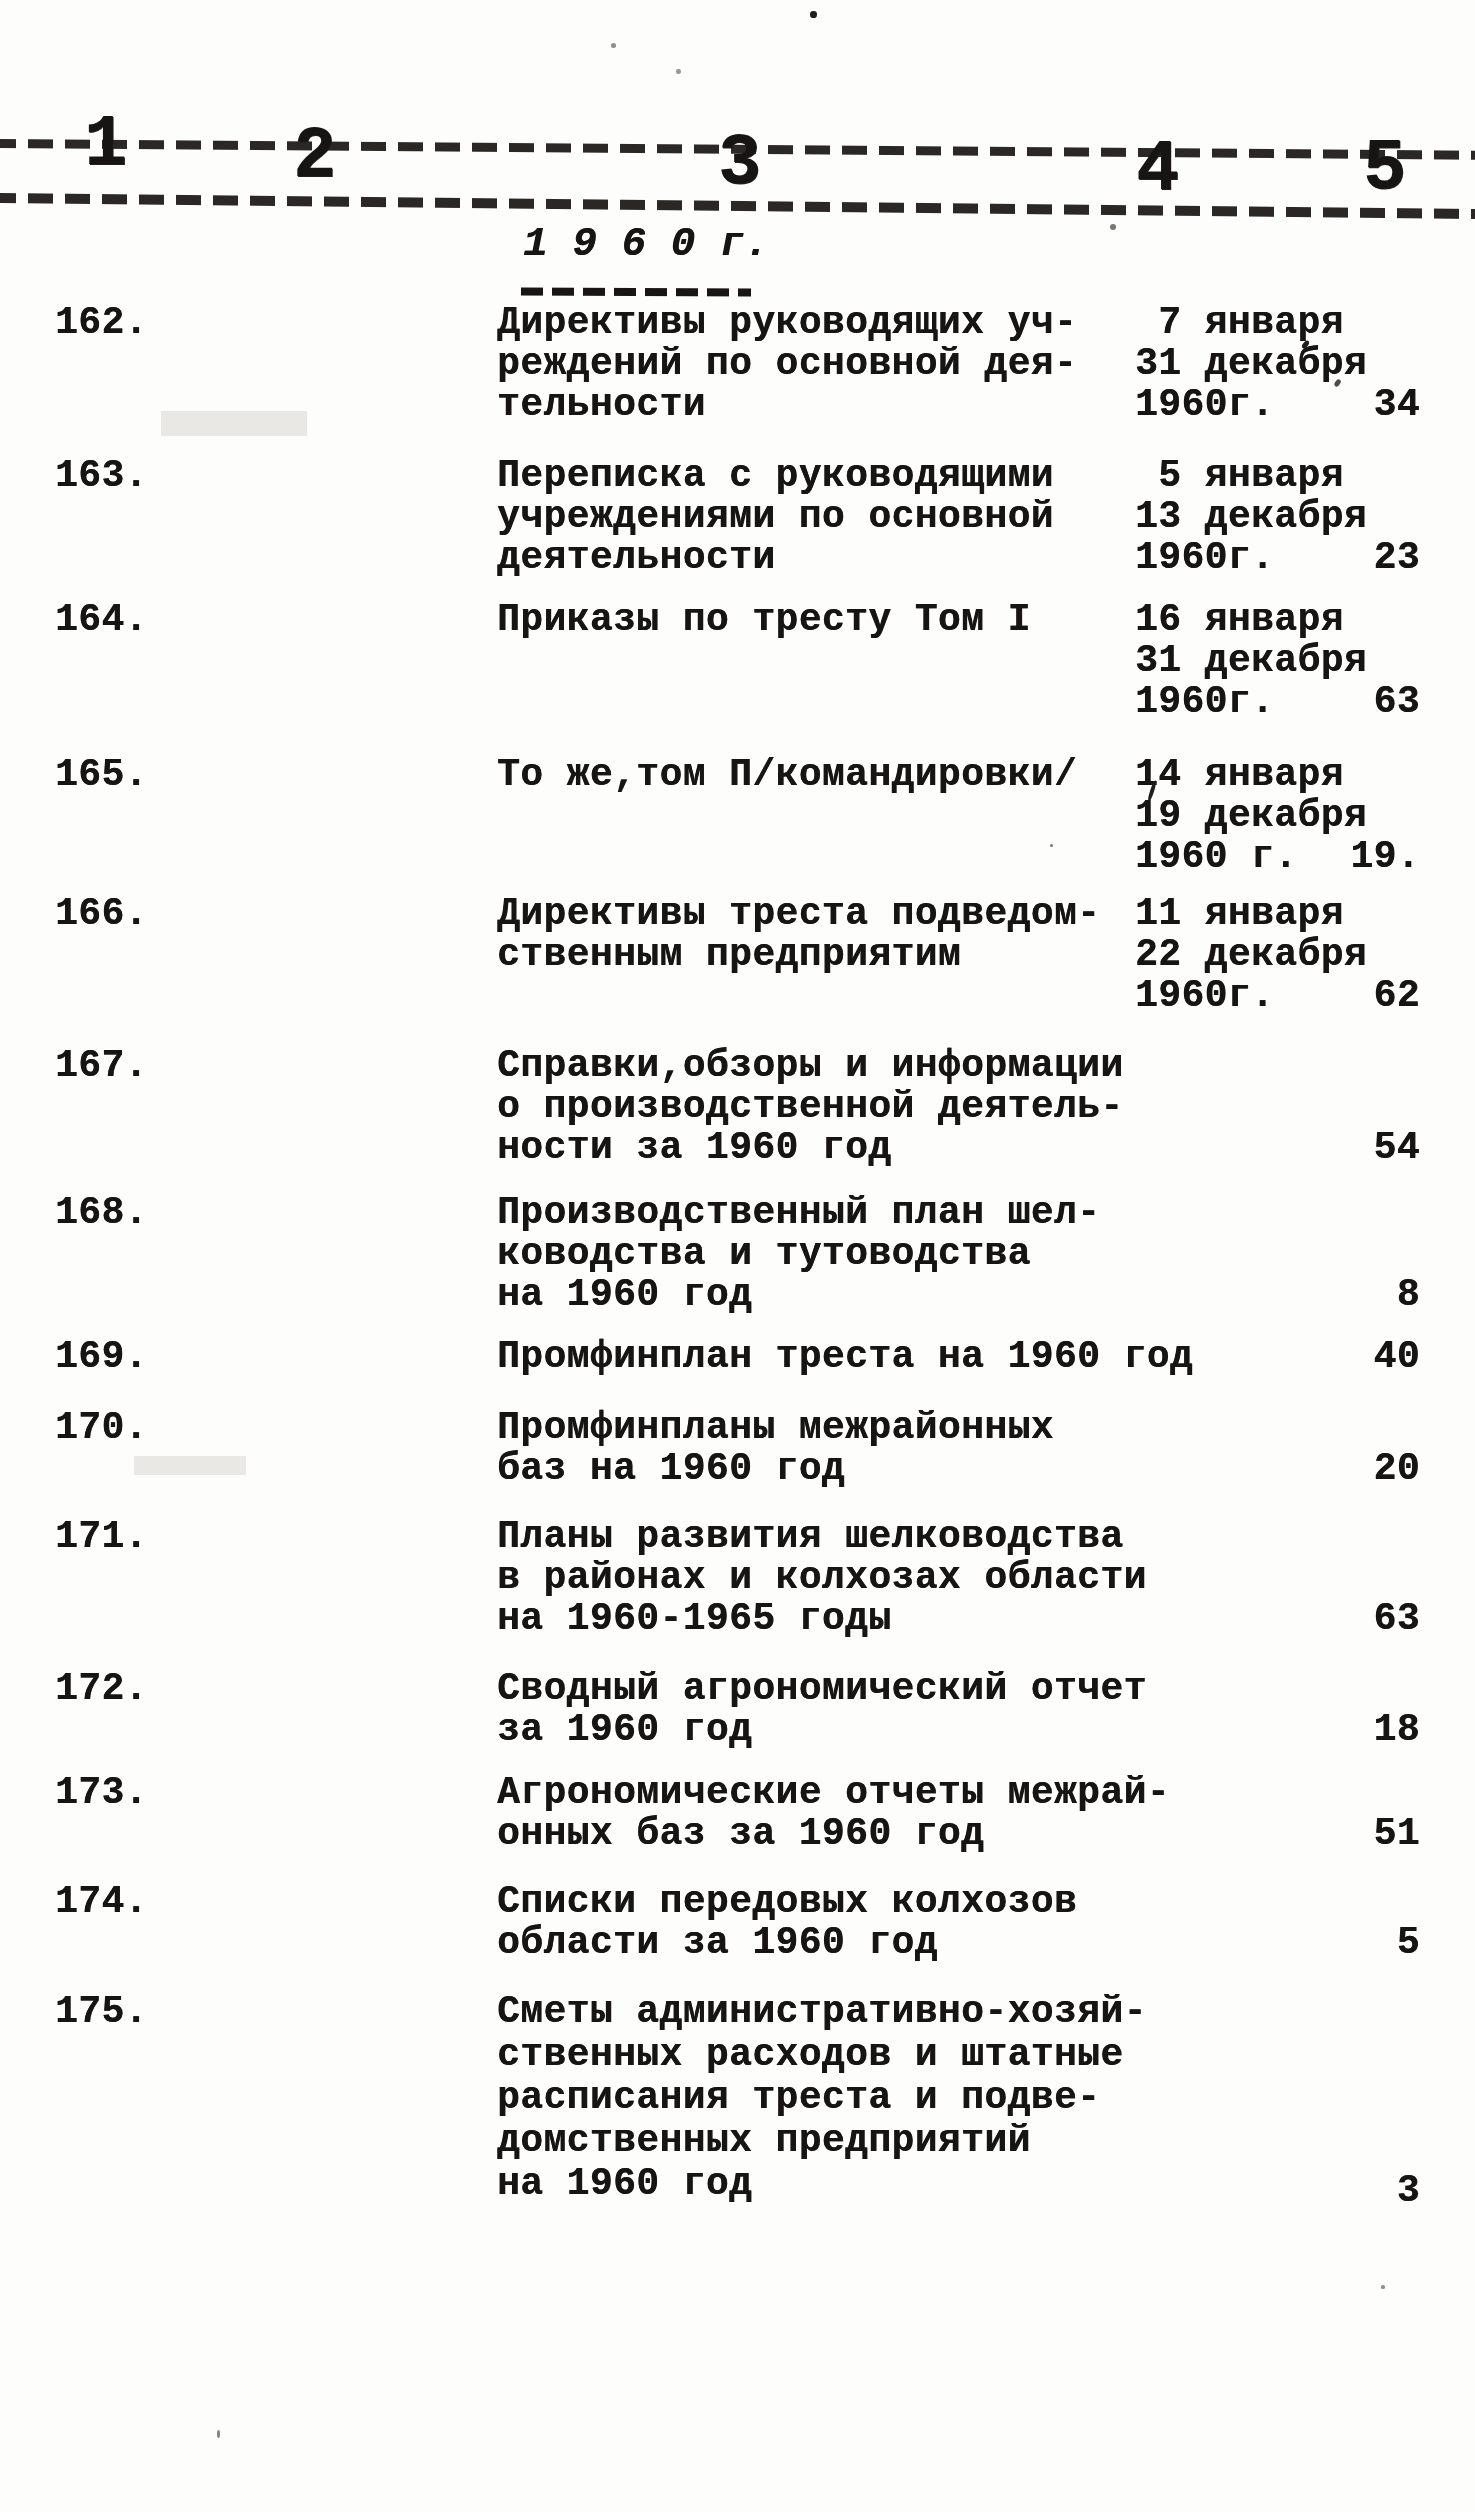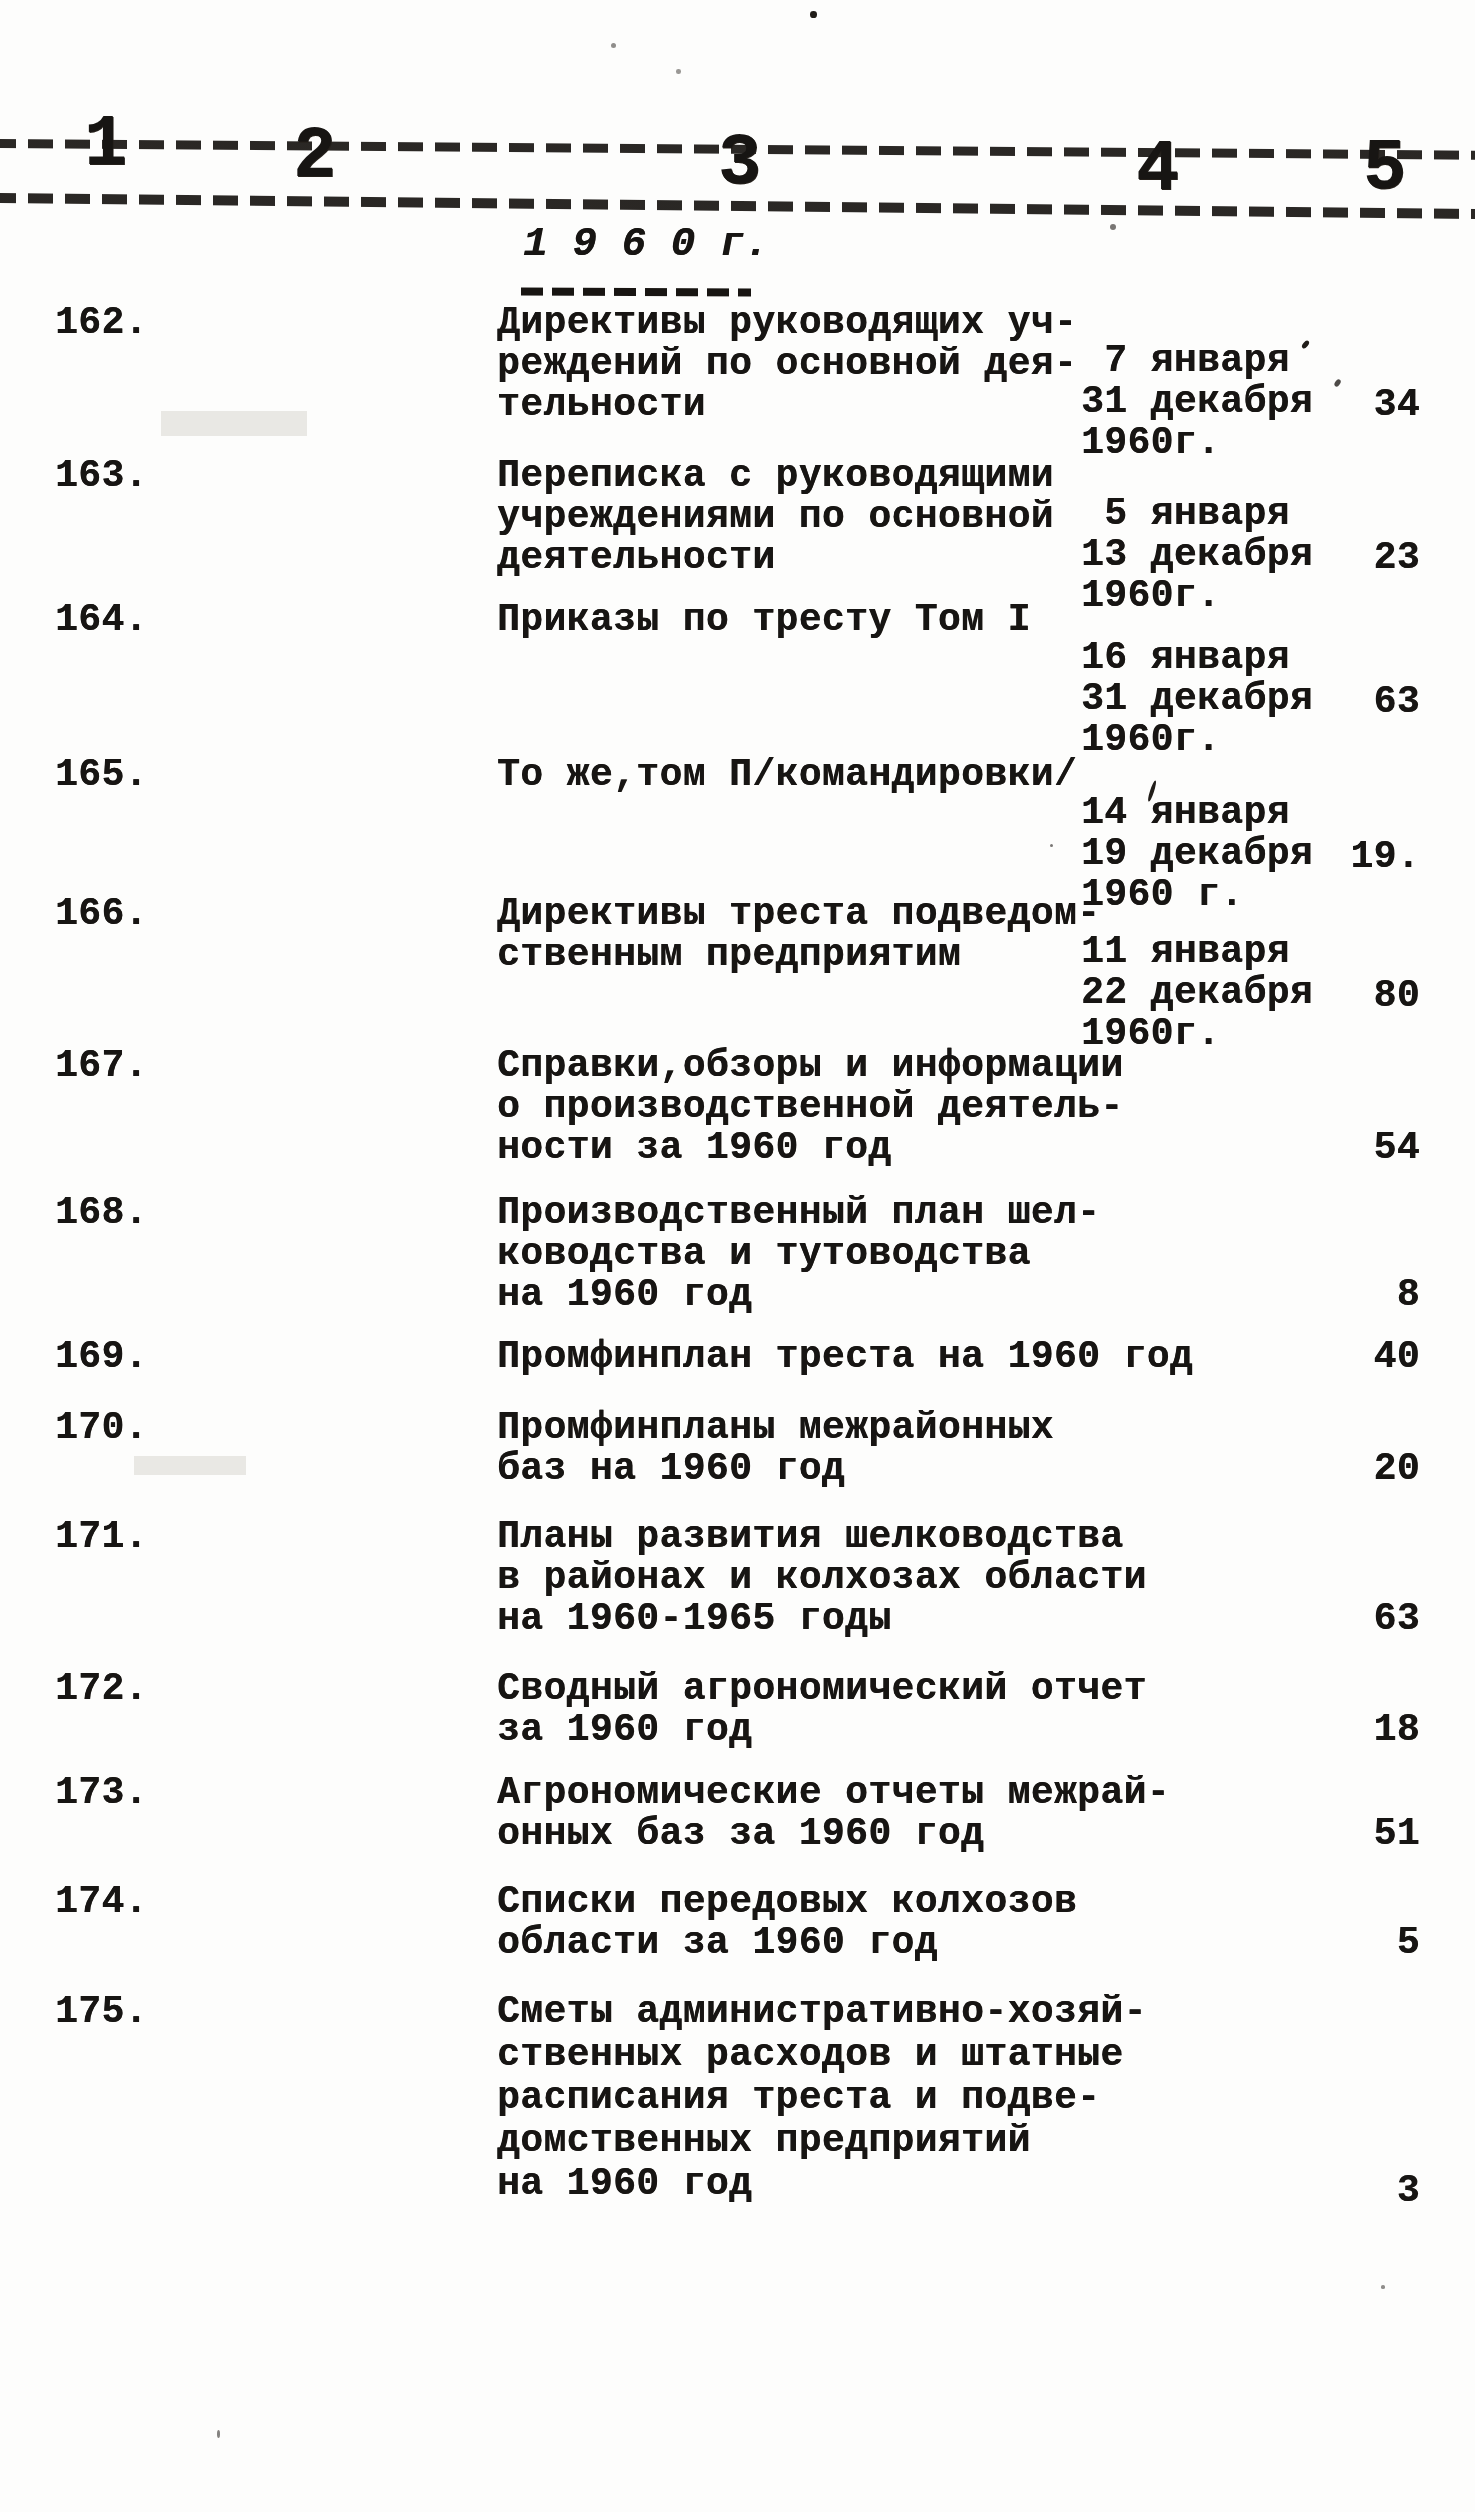--- a/index.html
+++ b/index.html
@@ -46,21 +46,21 @@
   
   .row{position:absolute;left:0;width:1475px;}
   .cell{
     position:absolute;top:0;
     font-size:38px;line-height:41px;white-space:pre;
     text-shadow:0.4px 0.4px 0 #241f1a;
     letter-spacing:0.4px;
   }
   .num{left:55px;}
   .desc{left:473px;margin-left:24px;}
-  .dates{left:1081px;margin-top:38px;}
+  .dates{left:1135px;}
   .sheets{left:1308px;width:112px;text-align:right;}
   .row.tall .cell{line-height:43px;}
   
   .speck{position:absolute;background:#211d19;border-radius:50%;}
   .blotch{position:absolute;background:#e9e8e4;}
 </style>
 </head>
 <body>
 
 <div class="page">
@@ -116,21 +116,21 @@
     <span class="cell sheets" style="top:82px">19.</span>
   </div>
 
   <div class="row" style="top:893px">
     <span class="cell num">166.</span>
     <span class="cell desc">Директивы треста подведом-
 ственным предприятим</span>
     <span class="cell dates">11 января
 22 декабря
 1960г.</span>
-    <span class="cell sheets" style="top:82px">80</span>
+    <span class="cell sheets" style="top:82px">62</span>
   </div>
 
   <div class="row" style="top:1045px">
     <span class="cell num">167.</span>
     <span class="cell desc">Справки,обзоры и информации
 о производственной деятель-
 ности за 1960 год</span>
     <span class="cell sheets" style="top:82px">54</span>
   </div>
 

